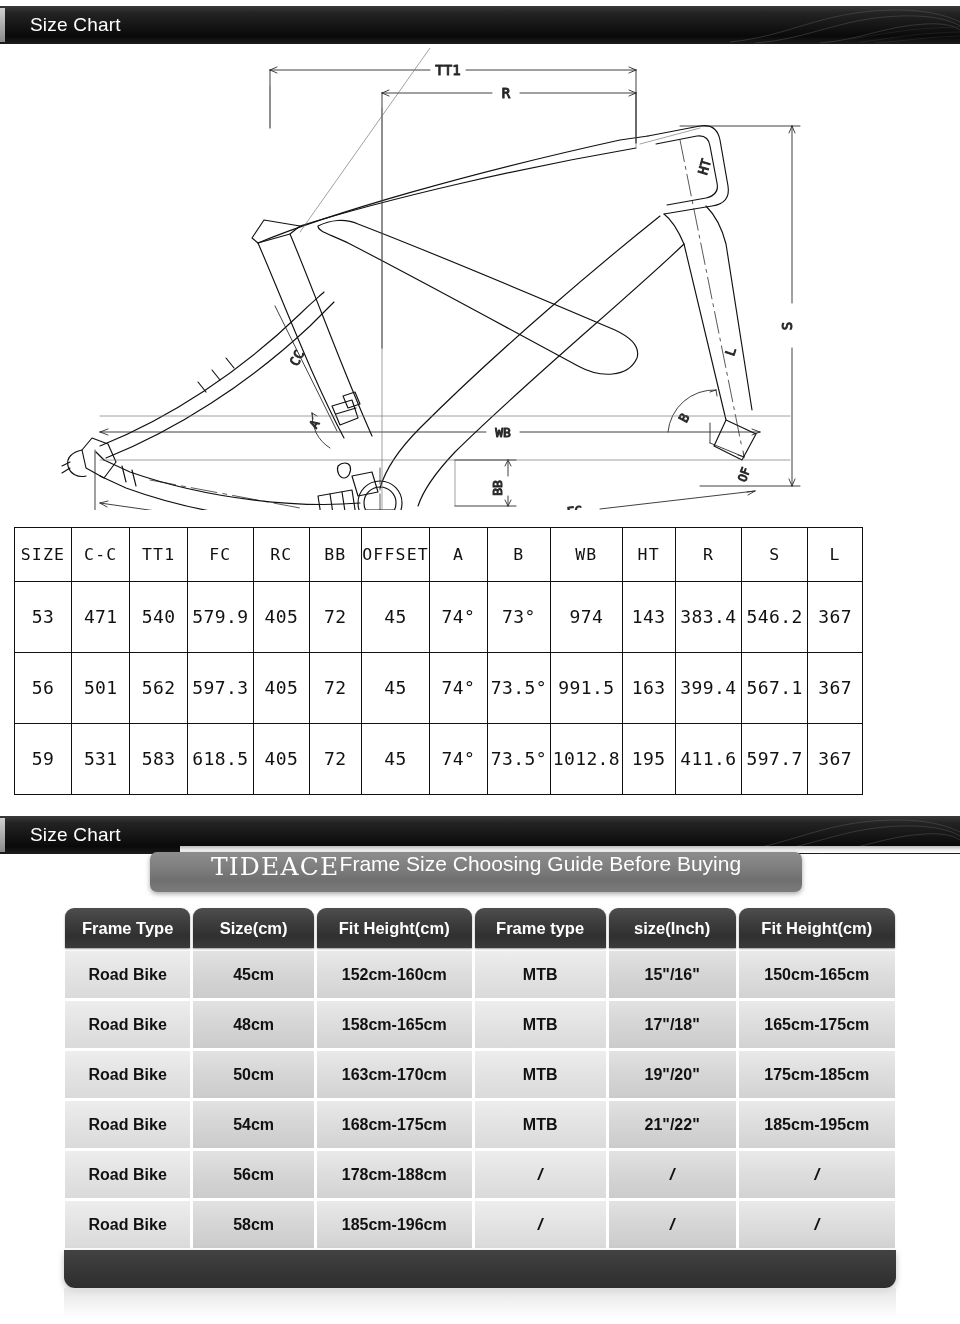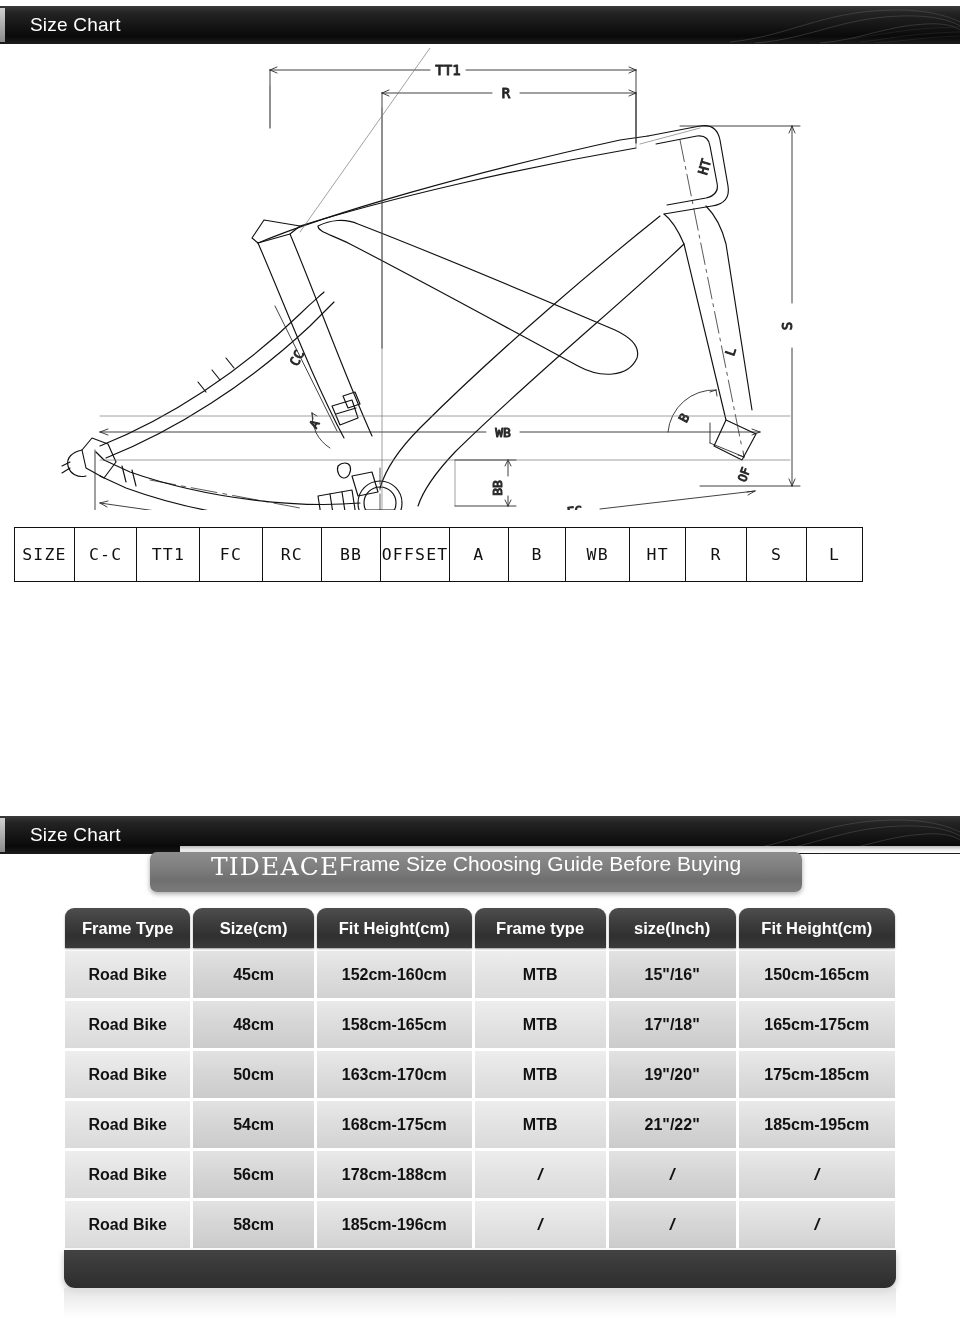--- a/index.html
+++ b/index.html
@@ -283,20 +283,68 @@
           <th class="w-a">A</th>
           <th class="w-b">B</th>
           <th class="w-wb">WB</th>
           <th class="w-ht">HT</th>
           <th class="w-r">R</th>
           <th class="w-s">S</th>
           <th class="w-l">L</th>
         </tr>
       </thead>
       <tbody>
+        <tr>
+          <td>53</td>
+          <td>471</td>
+          <td>540</td>
+          <td>579.9</td>
+          <td>405</td>
+          <td>72</td>
+          <td>45</td>
+          <td>74°</td>
+          <td>73°</td>
+          <td>974</td>
+          <td>143</td>
+          <td>383.4</td>
+          <td>546.2</td>
+          <td>367</td>
+        </tr>
+        <tr>
+          <td>56</td>
+          <td>501</td>
+          <td>562</td>
+          <td>597.3</td>
+          <td>405</td>
+          <td>72</td>
+          <td>45</td>
+          <td>74°</td>
+          <td>73.5°</td>
+          <td>991.5</td>
+          <td>163</td>
+          <td>399.4</td>
+          <td>567.1</td>
+          <td>367</td>
+        </tr>
+        <tr>
+          <td>59</td>
+          <td>531</td>
+          <td>583</td>
+          <td>618.5</td>
+          <td>405</td>
+          <td>72</td>
+          <td>45</td>
+          <td>74°</td>
+          <td>73.5°</td>
+          <td>1012.8</td>
+          <td>195</td>
+          <td>411.6</td>
+          <td>597.7</td>
+          <td>367</td>
+        </tr>
       </tbody>
     </table>
   </div>
 
   <div class="sect-bar bar2">
     <div class="accent"></div>
     <div class="title">Size Chart</div>
     <svg class="swirl" viewBox="0 0 260 38">
       <g fill="none" stroke="#6a6a6a" stroke-width="0.7">
         <path d="M30 36 C90 30 120 6 190 4 C225 3 248 10 260 16"></path>

